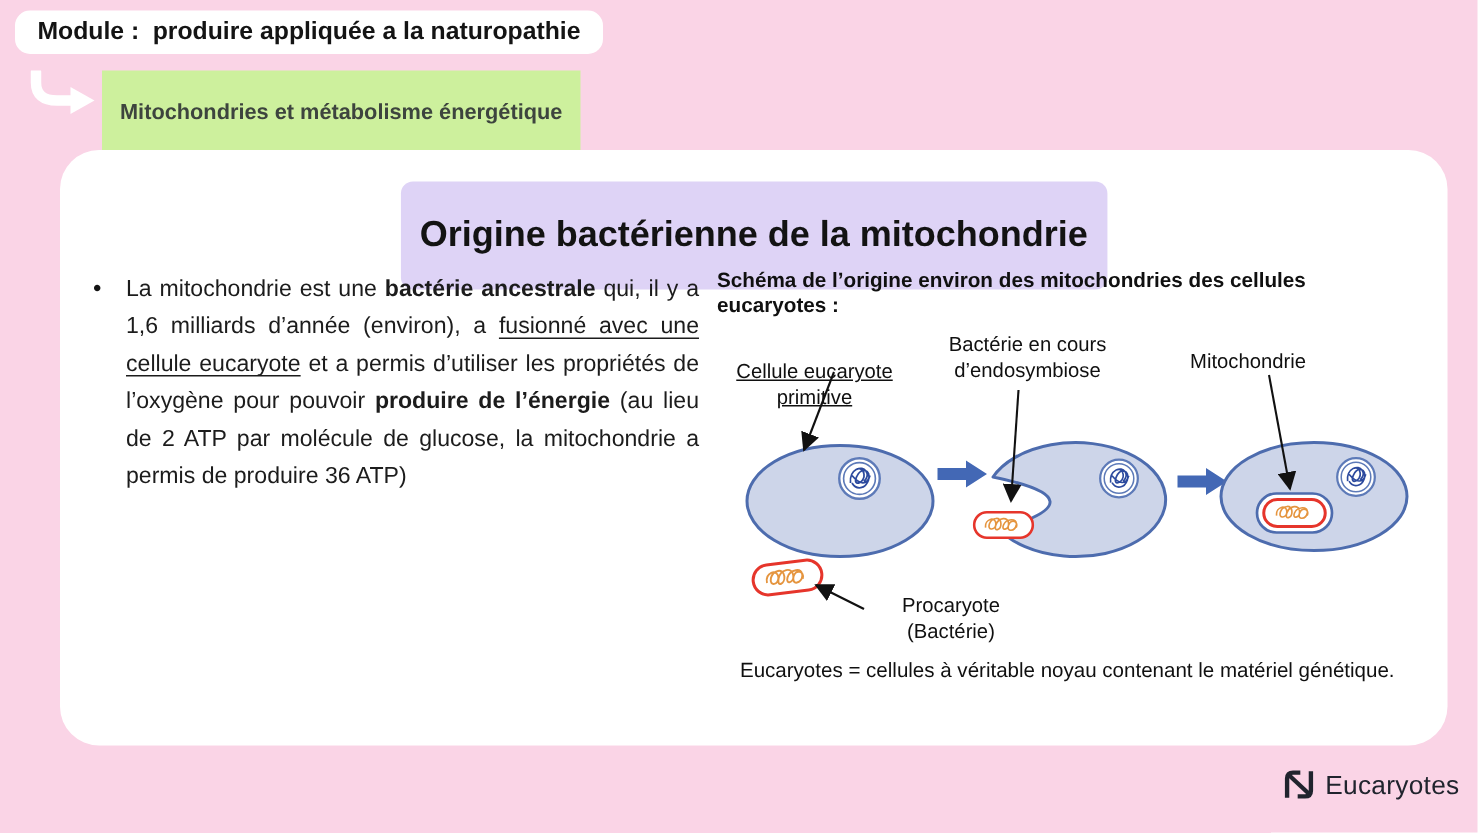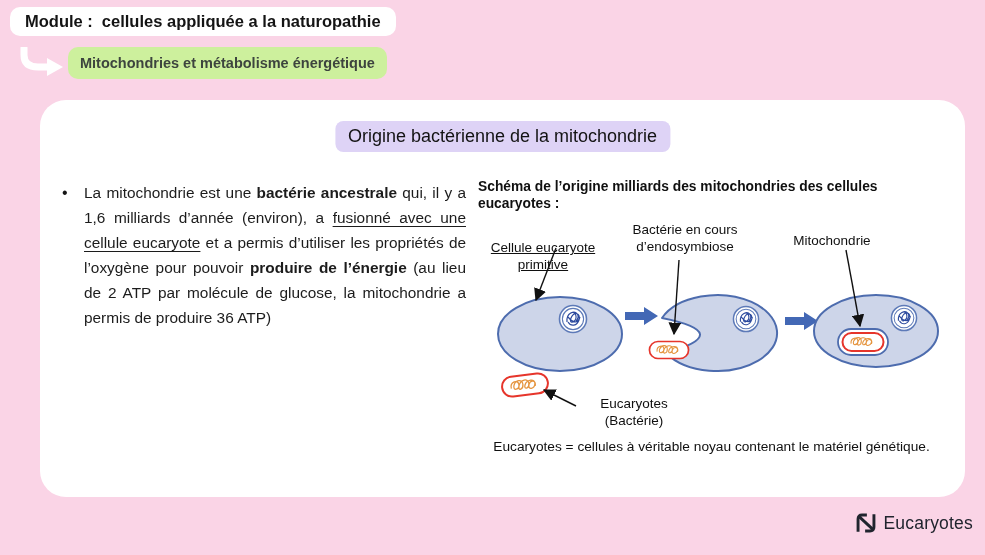--- a/index.html
+++ b/index.html
@@ -19,32 +19,32 @@
   .module-box{
     position:absolute;left:10px;top:7px;
     background:#ffffff;border-radius:10px;
     padding:5px 15px;font-weight:bold;font-size:16.5px;color:#141414;
     white-space:nowrap;
   }
   .module-box .gap{display:inline-block;width:9px;}
   .hook-arrow{position:absolute;left:18px;top:47px;width:48px;height:32px;}
   .submodule-box{
     position:absolute;left:68px;top:47px;
-    background:var(--submodule-highlight);border-radius:10px;
-    padding:8px 12px;font-weight:bold;font-size:14.5px;color:#3d443e;
+    background:var(--submodule-highlight);border-radius:0;
+    padding:20px 12px;font-weight:bold;font-size:14.5px;color:#3d443e;
     white-space:nowrap;
   }
   .card{
     position:absolute;left:40px;top:100px;width:925px;height:397px;
     background:#ffffff;border-radius:26px;
   }
   .card-title{
     position:absolute;top:21px;left:50%;transform:translateX(-50%);
     background:var(--title-highlight);border-radius:8px;
-    padding:5px 13px;font-weight:normal;font-size:18px;color:#131313;
+    padding:22px 13px;font-weight:bold;font-size:24px;color:#131313;
     white-space:nowrap;
   }
   .left-col{position:absolute;left:22px;top:80px;width:404px;display:flex;}
   .bullet{width:22px;font-size:16px;line-height:25px;}
   .para{
     flex:1;font-size:15.4px;line-height:25px;text-align:justify;
     color:#1c1c1c;
   }
   .para .u{text-decoration:underline;text-underline-offset:3px;}
   .diagram-heading{
@@ -67,39 +67,39 @@
   }
   .logo{
     position:absolute;right:12px;top:508px;
     display:flex;align-items:center;gap:2px;color:#20242e;
   }
   .logo-text{font-size:17.5px;letter-spacing:.2px;}
 </style>
 </head>
 <body>
 
-<div class="module-box"><span>Module :</span><span class="gap"></span><span>cellules appliquée a la naturopathie</span></div>
+<div class="module-box"><span>Module :</span><span class="gap"></span><span>produire appliquée a la naturopathie</span></div>
 
 <svg class="hook-arrow" viewBox="0 0 48 32">
   <path d="M6 1 v7 q0 12 14 12 h10" fill="none" stroke="#ffffff" stroke-width="7" stroke-linecap="round"></path>
   <polygon points="29,11 45,20 29,29" fill="#ffffff"></polygon>
 </svg>
 
 <div class="submodule-box"><span>Mitochondries et métabolisme énergétique</span></div>
 
 <div class="card">
 
   <div class="card-title">Origine bactérienne de la mitochondrie</div>
 
   <div class="left-col">
     <div class="bullet">•</div>
     <div class="para"><span>La mitochondrie est une </span><b>bactérie ancestrale</b><span> qui, il y a 1,6 milliards d’année (environ), a </span><span class="u">fusionné avec une cellule eucaryote</span><span> et a permis d’utiliser les propriétés de l’oxygène pour pouvoir </span><b>produire de l’énergie</b><span> (au lieu de 2 ATP par molécule de glucose, la mitochondrie a permis de produire 36 ATP)</span></div>
   </div>
 
-  <div class="diagram-heading">Schéma de l’origine milliards des mitochondries des cellules eucaryotes :</div>
+  <div class="diagram-heading">Schéma de l’origine environ des mitochondries des cellules eucaryotes :</div>
 
   <div class="diagram">
     <svg width="505" height="218" viewBox="0 0 505 218">
       <defs>
         <marker id="ah" viewBox="0 0 10 10" refX="9" refY="5" markerWidth="9" markerHeight="9" orient="auto">
           <path d="M0 0 L10 5 L0 10 z" fill="#111111"></path>
         </marker>
         <g id="nucleus">
           <circle r="13.5" fill="#ffffff" stroke="#5d7ab8" stroke-width="1.6"></circle>
           <circle r="10.6" fill="none" stroke="#5d7ab8" stroke-width="1.1"></circle>
@@ -145,21 +145,21 @@
 
       <line x1="86" y1="28" x2="66" y2="80" stroke="#111111" stroke-width="1.4" marker-end="url(#ah)"></line>
       <line x1="209" y1="40" x2="204" y2="114" stroke="#111111" stroke-width="1.4" marker-end="url(#ah)"></line>
       <line x1="376" y1="30" x2="390" y2="106" stroke="#111111" stroke-width="1.4" marker-end="url(#ah)"></line>
       <line x1="106" y1="186" x2="74" y2="170" stroke="#111111" stroke-width="1.4" marker-end="url(#ah)"></line>
     </svg>
 
     <div class="dlabel l1">Cellule eucaryote primitive</div>
     <div class="dlabel l2">Bactérie en cours d’endosymbiose</div>
     <div class="dlabel l3">Mitochondrie</div>
-    <div class="dlabel l4">Eucaryotes (Bactérie)</div>
+    <div class="dlabel l4">Procaryote (Bactérie)</div>
   </div>
 
   <div class="note">
     <div>Eucaryotes = cellules à véritable noyau contenant le matériel génétique.</div>
   </div>
 </div>
 
 <div class="logo">
   <svg width="30" height="30" viewBox="0 0 34 34">
     <path d="M8 27 V12.5 Q8 8 12.5 8 H18" fill="none" stroke="#20242e" stroke-width="3.3" stroke-linejoin="round"></path>

